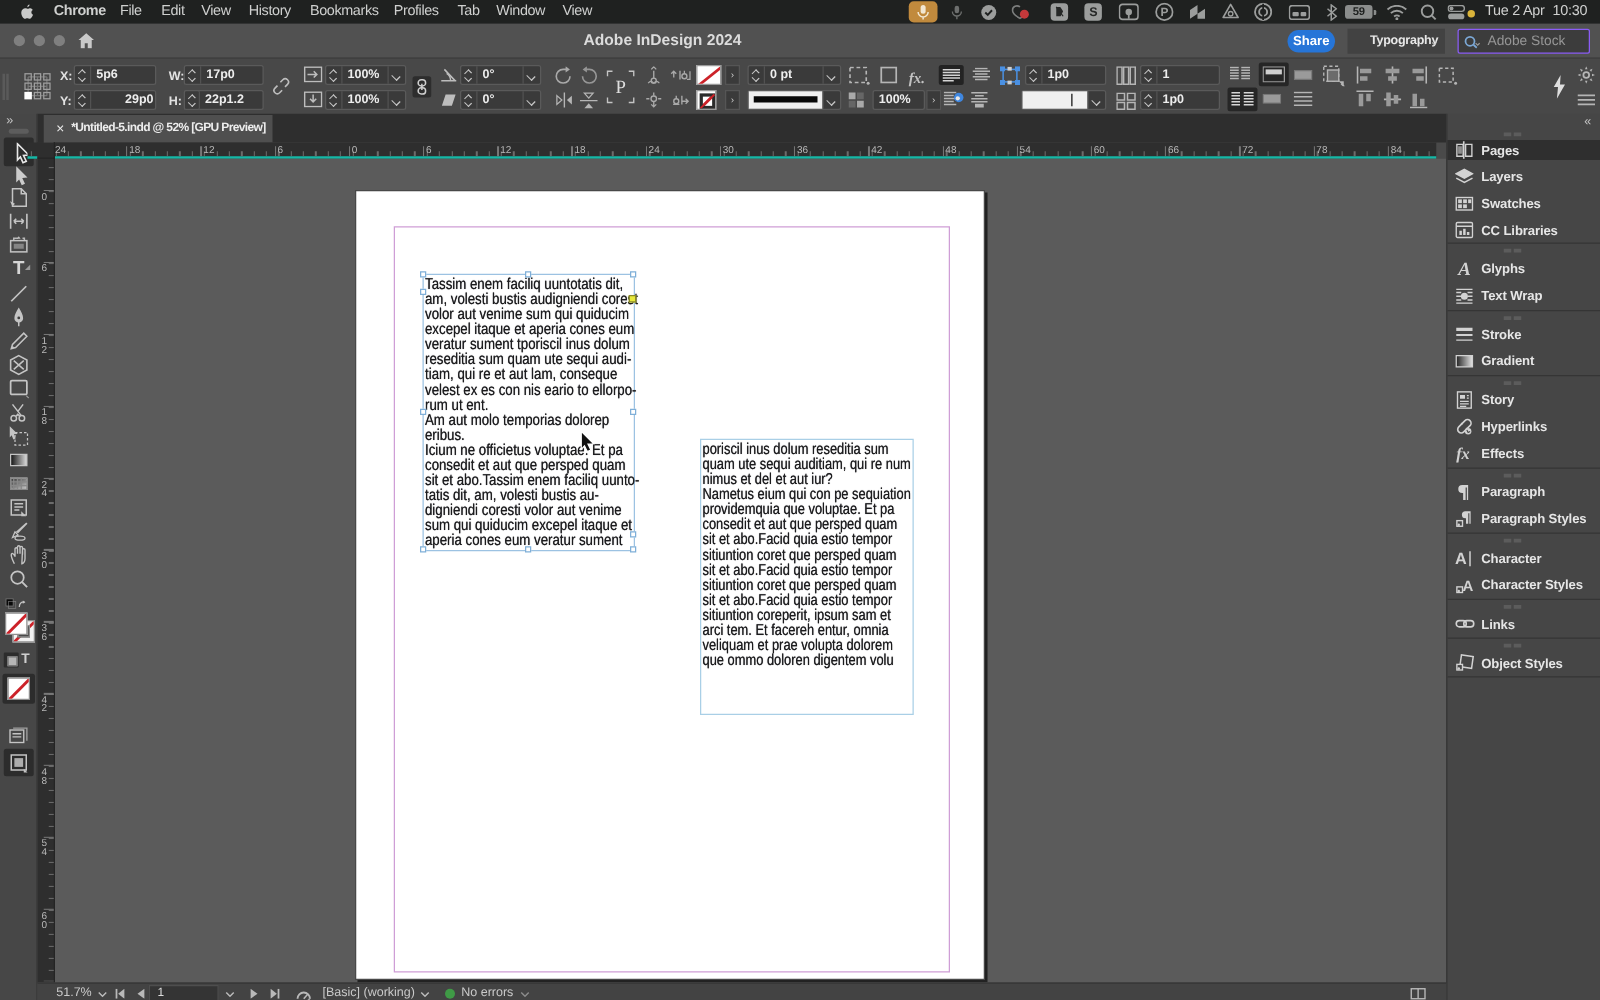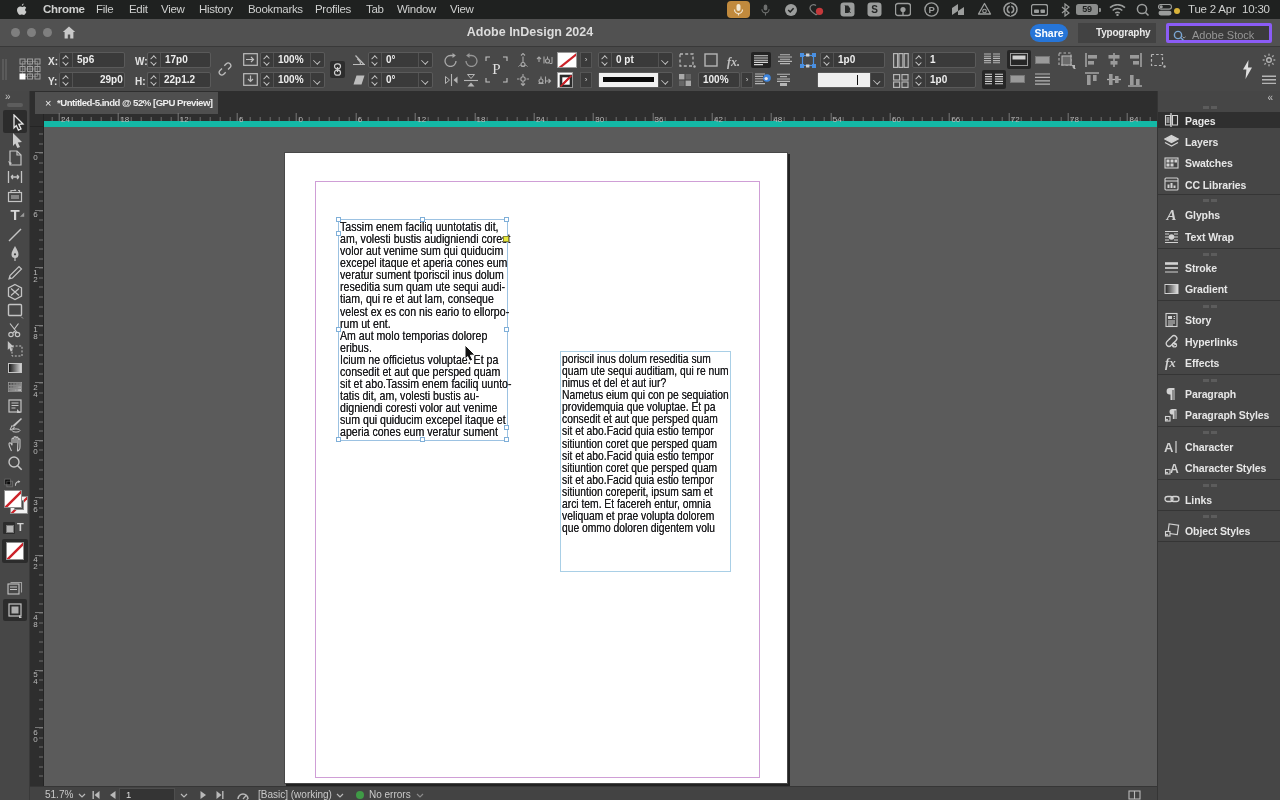--- a/index.html
+++ b/index.html
@@ -20,21 +20,21 @@
   .fst:after{content:"";position:absolute;left:3px;bottom:2.5px;width:4px;height:4px;border:solid #c9c9c9;border-width:0 1.6px 1.6px 0;transform:rotate(45deg) scaleY(.8);}
   .fv{flex:1;color:#eeeeee;font-size:10px;font-weight:bold;line-height:14px;padding-left:4px;white-space:nowrap;}
   .fdd{width:13px;border-left:1px solid #525252;position:relative;flex:none;}
   .fdd:before{content:"";position:absolute;left:3px;top:5px;width:4.5px;height:4.5px;border:solid #c9c9c9;border-width:0 1.6px 1.6px 0;transform:rotate(45deg) scaleY(.75);}
   .lb{position:absolute;color:#e2e2e2;font-size:10px;font-weight:bold;}
   .cp-ico{position:absolute;}
   
   #tabbar{left:30px;top:91px;width:1127px;height:23px;background:#2e2e2e;}
   #tab{position:absolute;left:5px;top:1px;width:183px;height:22px;background:#4f4f4f;color:#ededed;font-size:9.6px;font-weight:bold;line-height:22px;letter-spacing:-0.5px;}
   
-  #rulerH{left:39px;top:114px;width:1127px;height:13px;background:#2e2e2e;border-bottom:6px solid #14b8a6;box-sizing:border-box;}
+  #rulerH{left:22px;top:114px;width:1127px;height:13px;background:#2e2e2e;border-bottom:2px solid #14b8a6;box-sizing:border-box;}
   #rulerV{left:30px;top:114px;width:14px;height:672px;background:#2e2e2e;border-right:1px solid #242424;box-sizing:border-box;}
   .rnum{position:absolute;color:#b8b8b8;font-size:8px;line-height:8px;}
   
   #tools{left:0;top:91px;width:30px;height:709px;background:#474747;border-right:1px solid #3a3a3a;box-sizing:border-box;}
   .tool{position:absolute;left:6px;width:18px;height:18px;}
   
   #canvas{left:44px;top:127px;width:1113px;height:659px;background:#5b5b5b;overflow:hidden;}
   #page{position:absolute;left:240px;top:25px;width:504px;height:632px;background:#ffffff;box-shadow:inset 0 0 0 1px rgba(40,40,40,.85), 2px 2px 0 rgba(15,15,15,.75);}
   #margins{position:absolute;left:31px;top:29px;width:443px;height:595px;border:1px solid #cf9ed6;}
   .tframe{position:absolute;border:1px solid #9cc2e2;}
@@ -161,21 +161,21 @@
     <div class="tl" style="left:43px;"></div>
     <svg class="abs" style="left:62px;top:7px" width="14" height="13" viewBox="0 0 14 13">
         <path d="M7 0.5L0.8 6h1.8v6.5h3.2V8.6h2.4v3.9h3.2V6h1.8z" fill="#c9c9c9"></path>
       </svg>
     <div class="abs" style="left:0;top:6px;width:1060px;text-align:center;color:#dcdcdc;font-size:12.5px;font-weight:bold;">Adobe InDesign 2024</div>
     <div class="abs" style="left:1030px;top:5px;width:38px;height:18px;background:#2675d8;border-radius:9px;color:#fff;font-size:10.5px;font-weight:bold;text-align:center;line-height:18px;">Share</div>
     <div class="abs" style="left:1078px;top:4px;width:68px;height:20px;background:#424242;color:#e8e8e8;font-size:10px;letter-spacing:-0.2px;font-weight:bold;line-height:20px;padding-left:10px;">
       <span style="padding-left:8px;">Typography</span>
       <span style="position:absolute;right:5px;top:0px;font-weight:normal;font-size:9px;color:#cccccc;">⌄</span>
     </div>
-    <div class="abs" style="left:1166px;top:4px;width:106px;height:20px;background:#3c3c3c;border:3px solid #8b5cf6;border-radius:2px;box-sizing:border-box;">
+    <div class="abs" style="left:1166px;top:4px;width:106px;height:20px;background:#3c3c3c;border:1px solid #8b5cf6;border-radius:2px;box-sizing:border-box;">
       <svg class="abs" style="left:4px;top:4px" width="13" height="12" viewBox="0 0 13 12">
           <circle cx="5" cy="5" r="3.6" fill="none" stroke="#7ba7d4" stroke-width="1.4"></circle>
           <path d="M7.8 7.8l2.6 2.4" stroke="#7ba7d4" stroke-width="1.4"></path>
           <path d="M9.5 6.5l1.6 1.6 1.6-1.6" fill="none" stroke="#9a9a9a" stroke-width="1"></path>
         </svg>
       <span style="position:absolute;left:23px;top:3px;color:#969696;font-size:11px;">Adobe Stock</span>
     </div>
   </div>
   <div class="abs" id="cpanel">
     <div class="abs" style="left:2px;top:12px;width:1.5px;height:21px;background:#5a5a5a;box-shadow:3px 0 0 #5a5a5a;"></div>

